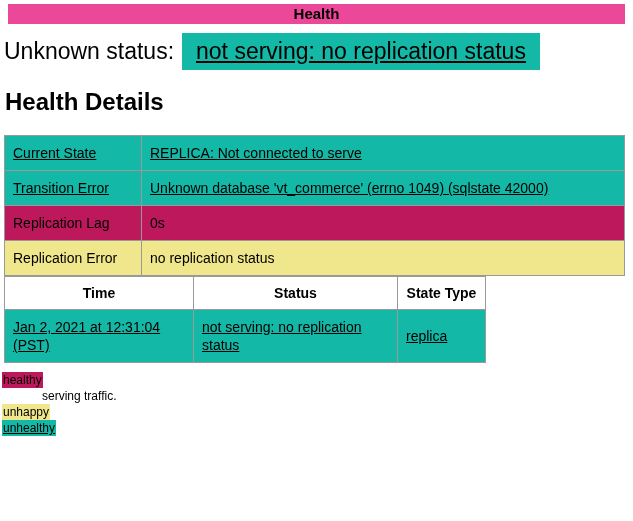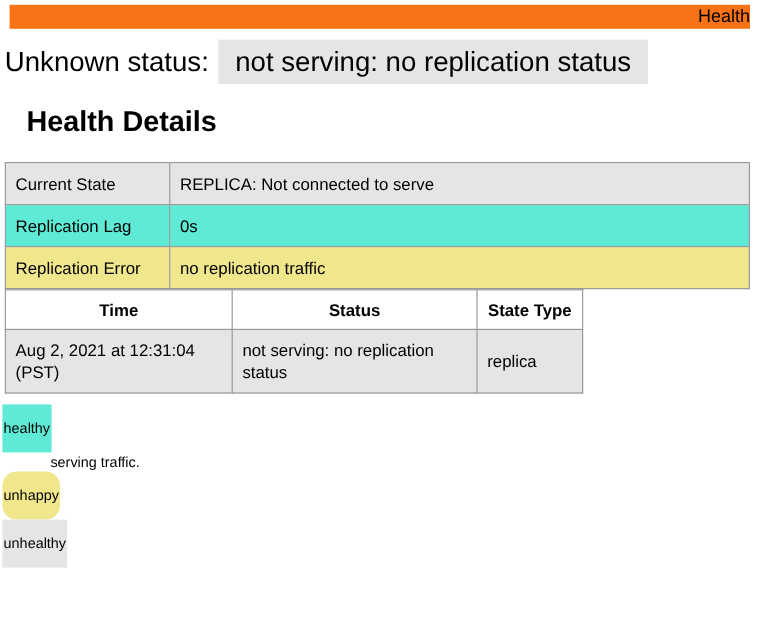--- a/index.html
+++ b/index.html
@@ -11,44 +11,44 @@
   }
   .page {
     width: 633px;
     height: 521px;
     overflow: hidden;
     position: relative;
   }
   
   .page-header {
     margin: 4px 8px 0 8px;
-    background: #f97316;
+    background: #ec4899;
     height: 20px;
     line-height: 20px;
-    text-align: right;
-    font-weight: normal;
+    text-align: center;
+    font-weight: bold;
     font-size: 15px;
   }
   
   .current-status {
     margin: 9px 0 0 4px;
     font-size: 23px;
     line-height: 29px;
   }
   .status-chip {
     display: inline-block;
     background: #FA8072;
     padding: 4px 14px;
     margin-left: 8px;
   }
   
   h2 {
     font-size: 24px;
     font-weight: bold;
-    margin: 19px 0 20px 22px;
+    margin: 19px 0 20px 5px;
     line-height: 26px;
   }
   
   table {
     border-collapse: collapse;
     margin-left: 4px;
     font-size: 14px;
   }
   td, th {
     border: 1px solid #999999;
@@ -69,30 +69,30 @@
   .history-table .col-time { width: 172px; }
   .history-table .col-status { width: 187px; }
   .history-table .col-type { width: 71px; }
   .history-table th {
     text-align: center;
     font-weight: bold;
     background: #ffffff;
     padding: 7px 8px;
   }
   
-  .healthy   { background-color: #5eead4; }
-  .unhappy   { background-color: #F0E68C; border-radius: 12px; }
-  .unhealthy { background-color: #e5e5e5; }
+  .healthy   { background-color: #be185d; }
+  .unhappy   { background-color: #F0E68C; }
+  .unhealthy { background-color: #14b8a6; text-decoration: underline; }
   
   dl {
     margin: 9px 0 0 2px;
     font-size: 12px;
     line-height: 16px;
   }
-  dt { width: -moz-fit-content; width: fit-content; padding: 12px 1px; }
+  dt { width: -moz-fit-content; width: fit-content; padding: 0 1px; }
   dd { margin: 0 0 0 40px; }
 </style>
 </head>
 <body>
 
 <div class="page">
 
   <div class="page-header">Health</div>
 
   <div class="current-status">
@@ -100,43 +100,47 @@
   </div>
 
   <h2>Health Details</h2>
 
   <table class="details-table">
     <tbody>
       <tr class="unhealthy">
         <td class="label-col">Current State</td>
         <td>REPLICA: Not connected to serve</td>
       </tr>
+      <tr class="unhealthy">
+        <td class="label-col">Transition Error</td>
+        <td>Unknown database 'vt_commerce' (errno 1049) (sqlstate 42000)</td>
+      </tr>
       <tr class="healthy">
         <td class="label-col">Replication Lag</td>
         <td>0s</td>
       </tr>
       <tr class="unhappy">
         <td class="label-col">Replication Error</td>
-        <td>no replication traffic</td>
+        <td>no replication status</td>
       </tr>
     </tbody>
   </table>
 
 
   <table class="history-table">
     <thead>
       <tr>
         <th class="col-time">Time</th>
         <th class="col-status">Status</th>
         <th class="col-type">State Type</th>
       </tr>
     </thead>
     <tbody>
       <tr class="unhealthy">
-        <td>Aug 2, 2021 at 12:31:04 (PST)</td>
+        <td>Jan 2, 2021 at 12:31:04 (PST)</td>
         <td>not serving: no replication status</td>
         <td>replica</td>
       </tr>
     </tbody>
   </table>
 
   <dl>
     <dt class="healthy">healthy</dt>
     <dd>serving traffic.</dd>
     <dt class="unhappy">unhappy</dt>

